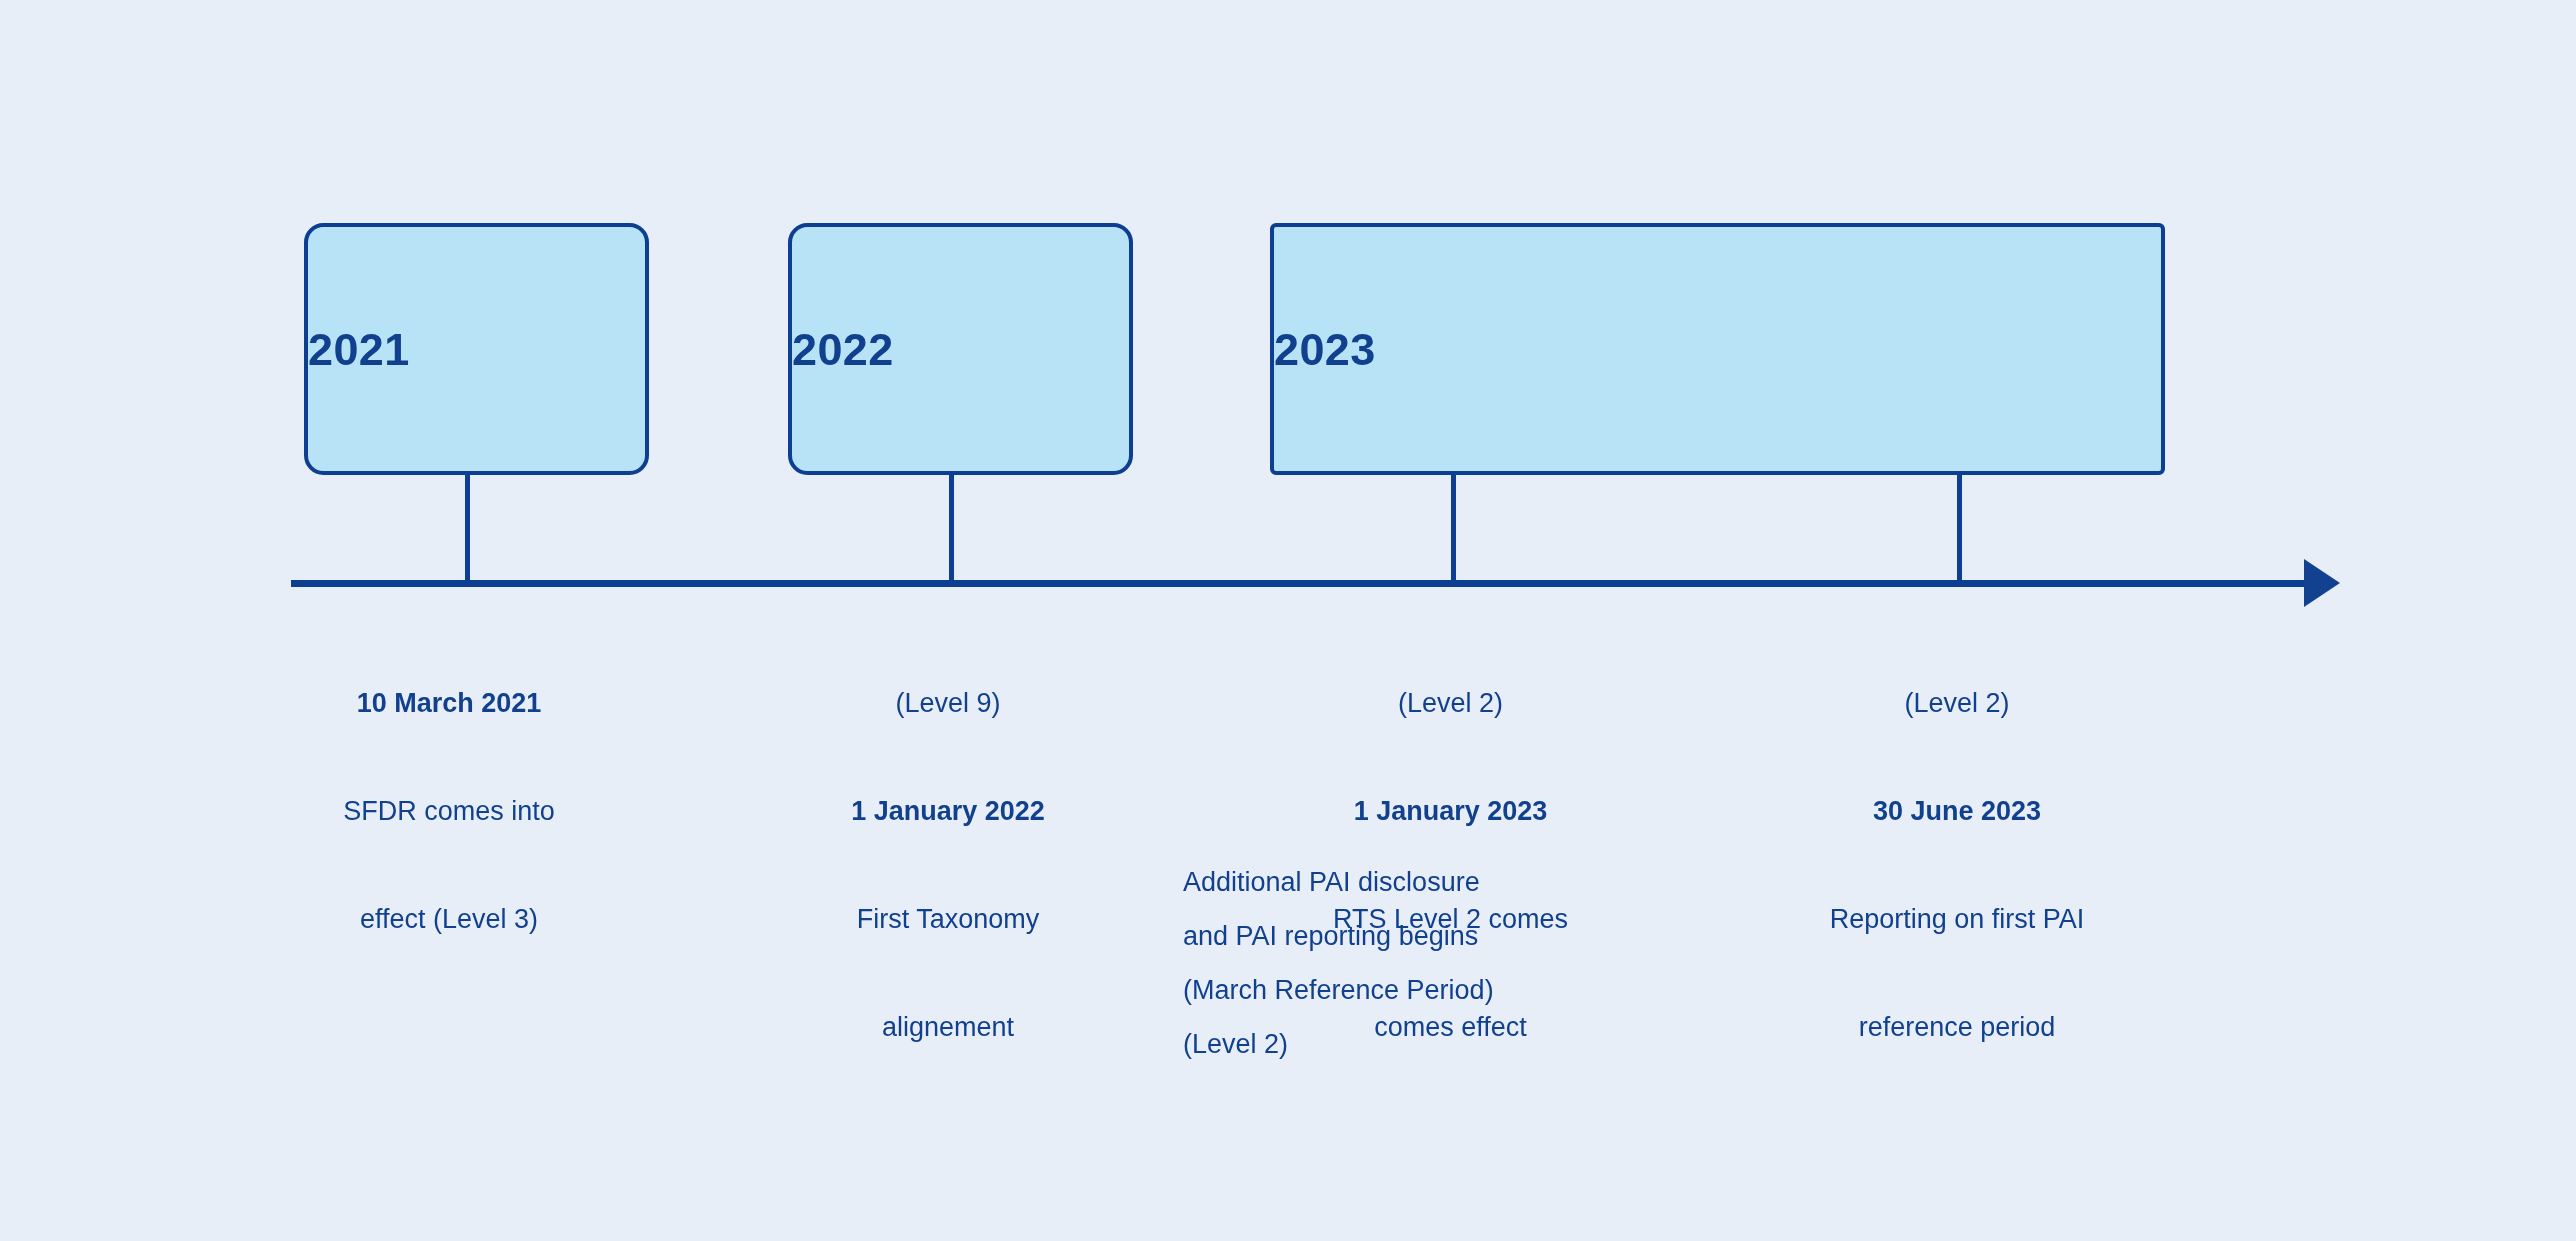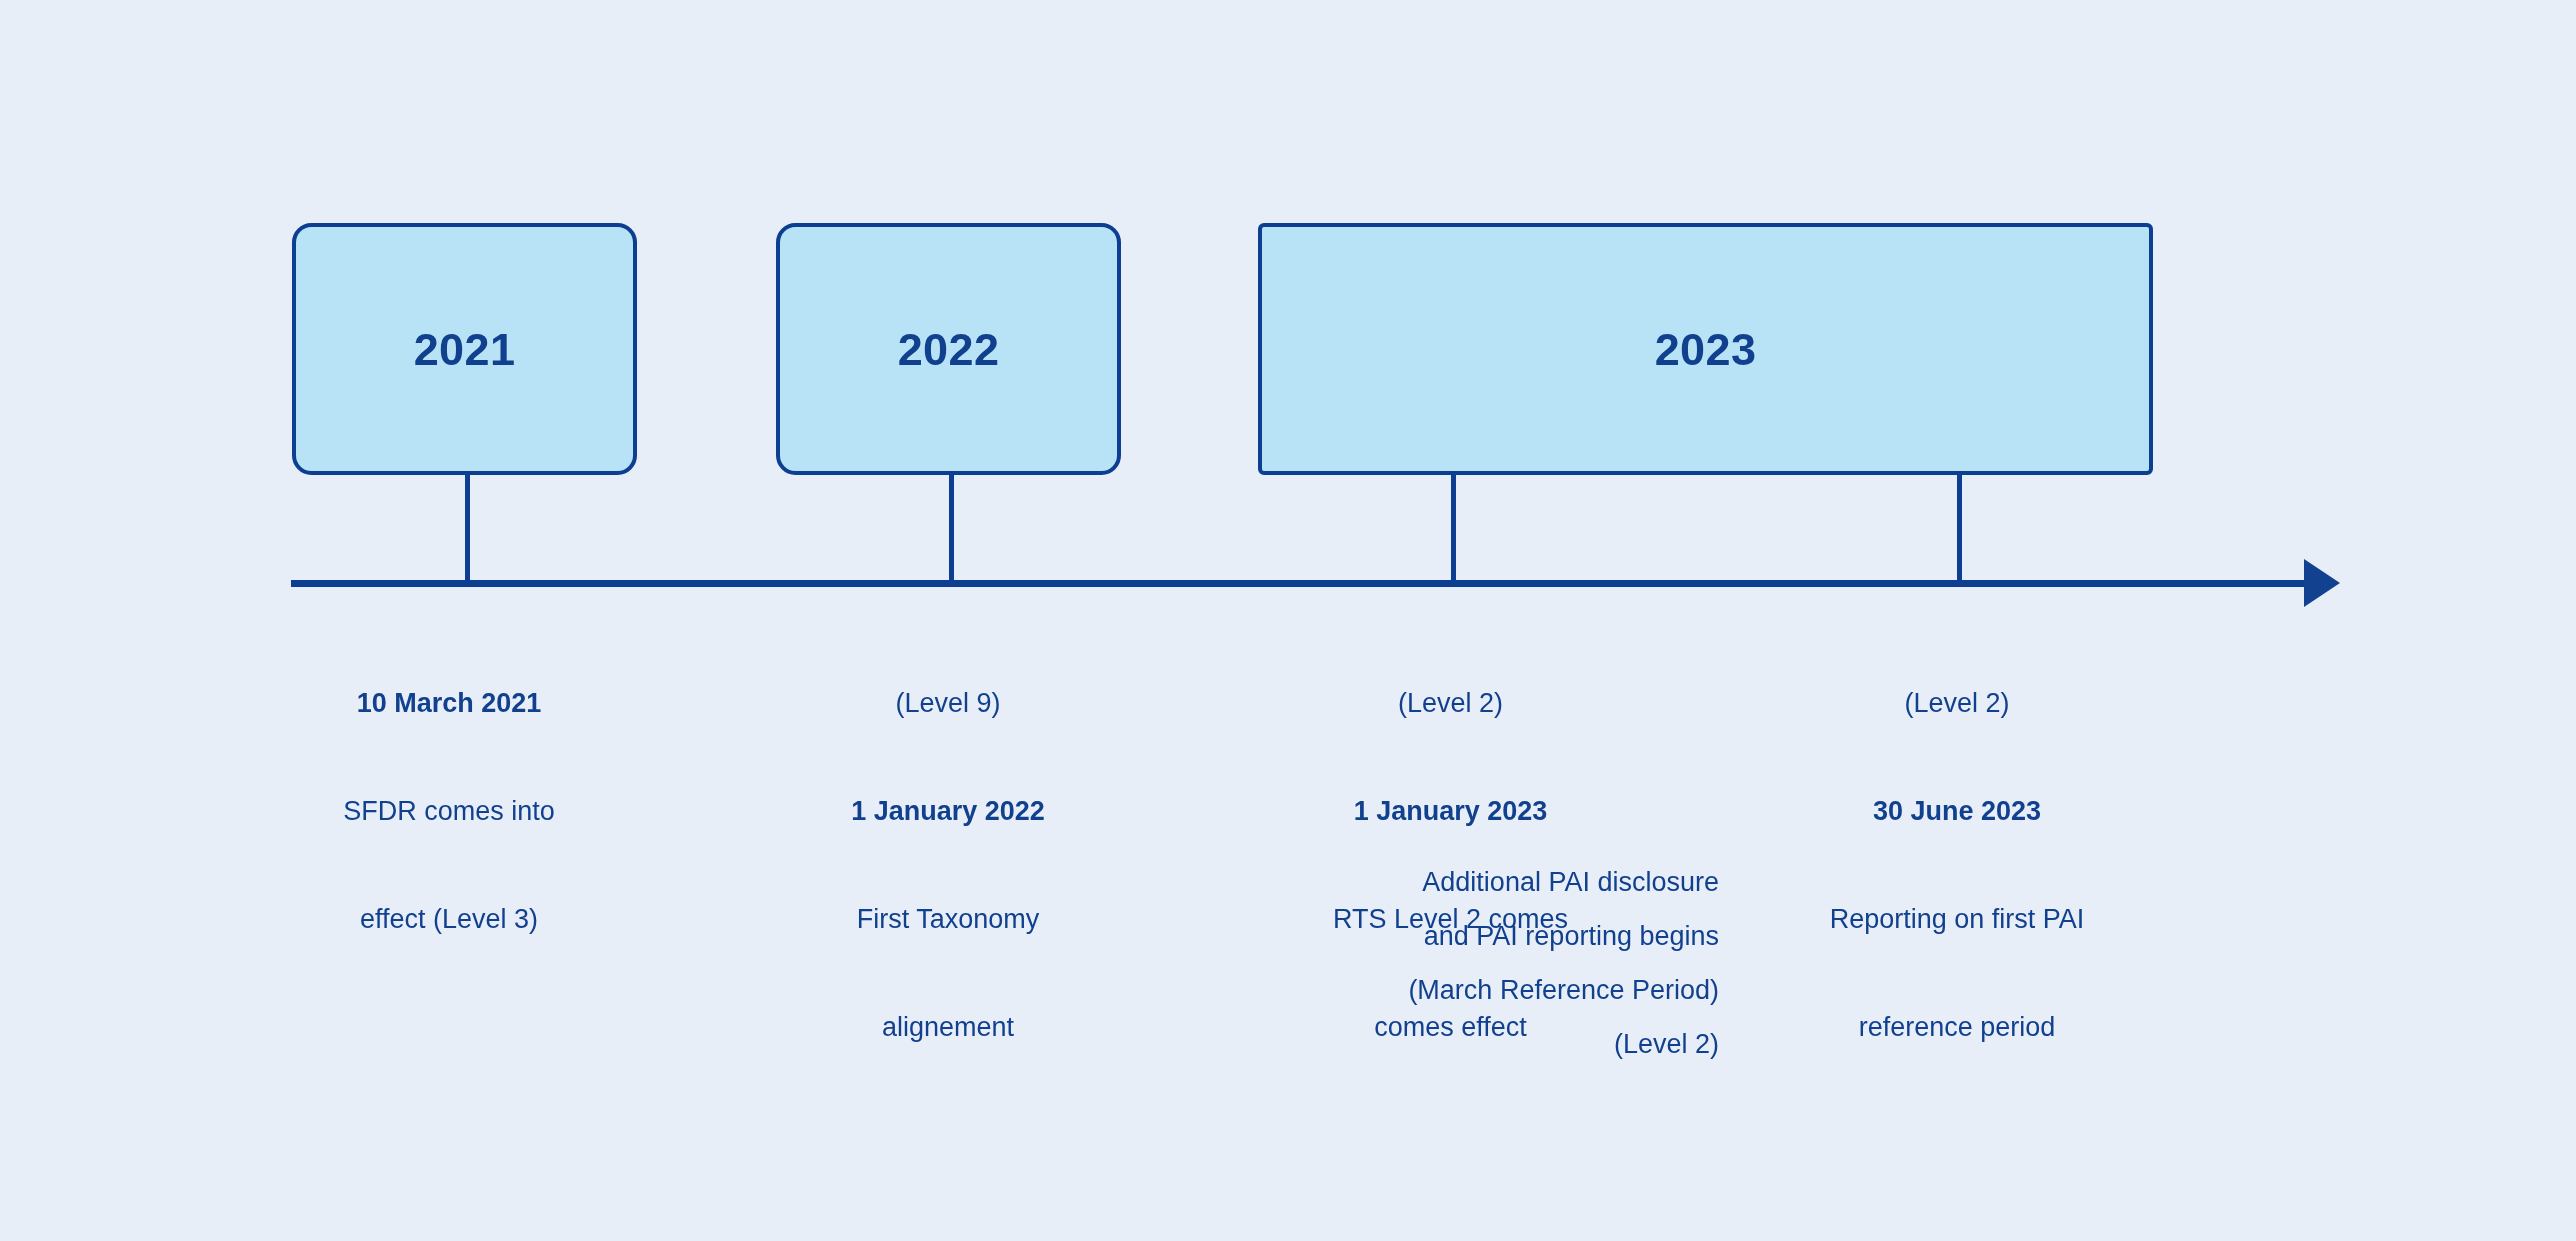--- a/index.html
+++ b/index.html
@@ -23,21 +23,22 @@
 
   
   .year-box {
     position: absolute;
     box-sizing: border-box;
     background: #b8e3f6;
     border: 4.5px solid #0c3f91;
     border-radius: 19.4px;
     display: flex;
     align-items: center;
-    justify-content: center;
+    justify-content: flex-start;
+    margin-left: 12px;
   }
   .year-box-label {
     font-size: 45px;
     font-weight: bold;
     color: #11408f;
     letter-spacing: 0.4px;
     line-height: 1;
   }
 
   
@@ -70,21 +71,21 @@
   }
   .caption-line {
     display: block;
   }
   .caption-line.bold {
     font-weight: bold;
   }
 
   #extra-note {
     position: absolute;
-    text-align: right;
+    text-align: left;
     color: #11408f;
     font-size: 27px;
     line-height: 54px;
   }
   #extra-note .caption-line {
     display: block;
   }
 </style>
 </head>
 <body>

